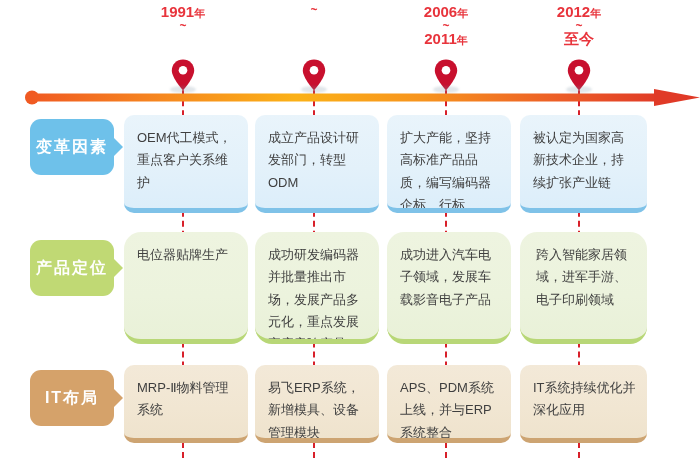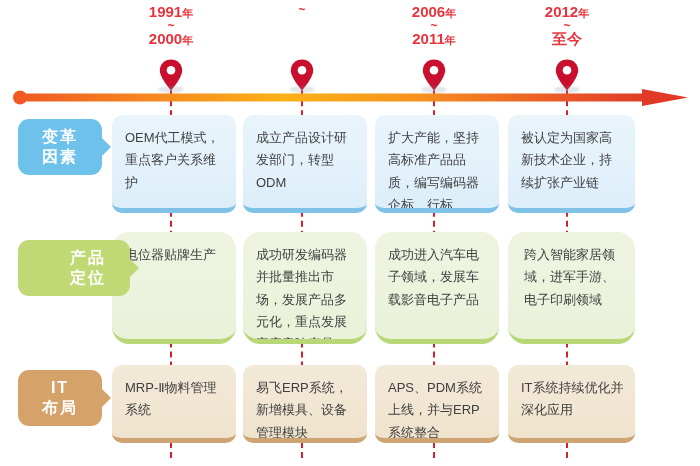--- a/index.html
+++ b/index.html
@@ -3,21 +3,21 @@
 <meta charset="utf-8">
 <style>
   html,body{margin:0;padding:0;}
   body{
     width:700px;height:466px;
     background:#ffffff;
     font-family:"Liberation Sans","DejaVu Sans",sans-serif;
     overflow:hidden;
     position:relative;
   }
-  #canvas{position:relative;width:660px;height:466px;}
+  #canvas{position:relative;width:660px;height:466px;margin-left:12px;}
 
   
   .guide{
     position:absolute;top:60px;bottom:8px;width:0;
     border-left:2px dashed #d8202a;
     z-index:1;
   }
 
   
   .date-label{
@@ -45,21 +45,21 @@
   
   .axis{
     position:absolute;left:12px;top:89px;
     width:676px;height:17px;z-index:4;
   }
 
   
   .row-label{
     position:absolute;left:18px;width:84px;height:56px;
     border-radius:11px;
-    display:flex;flex-direction:column;align-items:center;justify-content:center;
+    display:flex;align-items:center;justify-content:center;
     color:#ffffff;font-size:16px;font-weight:bold;line-height:1.22;
     z-index:3;letter-spacing:2px;
   }
   .row-label .rl-sub{display:block;}
   .row-label .notch{
     position:absolute;right:-9px;top:50%;margin-top:-9px;
     width:0;height:0;
     border-top:9px solid transparent;
     border-bottom:9px solid transparent;
   }
@@ -98,21 +98,20 @@
 <div id="canvas">
 
   <div class="guide" style="left:170px;"></div>
   <div class="guide" style="left:301px;"></div>
   <div class="guide" style="left:433px;"></div>
   <div class="guide" style="left:566px;"></div>
 
   <div class="date-label" style="left:171px;">
     <div class="dl-line"><span>1991</span><span class="yr-suffix">年</span></div>
     <span class="dl-tilde">~</span>
-    <div class="dl-line"><span>2000</span><span class="yr-suffix">年</span></div>
   </div>
 
   <div class="date-label" style="left:302px;">
     <span class="dl-tilde">~</span>
   </div>
 
   <div class="date-label" style="left:434px;">
     <div class="dl-line"><span>2006</span><span class="yr-suffix">年</span></div>
     <span class="dl-tilde">~</span>
     <div class="dl-line"><span>2011</span><span class="yr-suffix">年</span></div>
@@ -183,21 +182,21 @@
   <div class="cell blue" style="left:243px;top:115px;width:124px;height:98px;">
     <span class="cell-text">成立产品设计研发部门，转型ODM</span>
   </div>
   <div class="cell blue" style="left:375px;top:115px;width:124px;height:98px;">
     <span class="cell-text">扩大产能，坚持高标准产品品质，编写编码器企标、行标</span>
   </div>
   <div class="cell blue" style="left:508px;top:115px;width:127px;height:98px;">
     <span class="cell-text">被认定为国家高新技术企业，持续扩张产业链</span>
   </div>
 
-  <div class="row-label" style="top:240px;background:#c0d974;padding-left:28px;">
+  <div class="row-label" style="top:240px;background:#c0d974;">
     <span class="rl-sub">产品</span>
     <span class="rl-sub">定位</span>
     <span class="notch" style="border-left:9px solid #c0d974;"></span>
   </div>
   <div class="cell green" style="left:112px;top:232px;width:124px;height:112px;">
     <span class="cell-text">电位器贴牌生产</span>
   </div>
   <div class="cell green" style="left:243px;top:232px;width:124px;height:112px;">
     <span class="cell-text">成功研发编码器并批量推出市场，发展产品多元化，重点发展家庭音响产品</span>
   </div>

